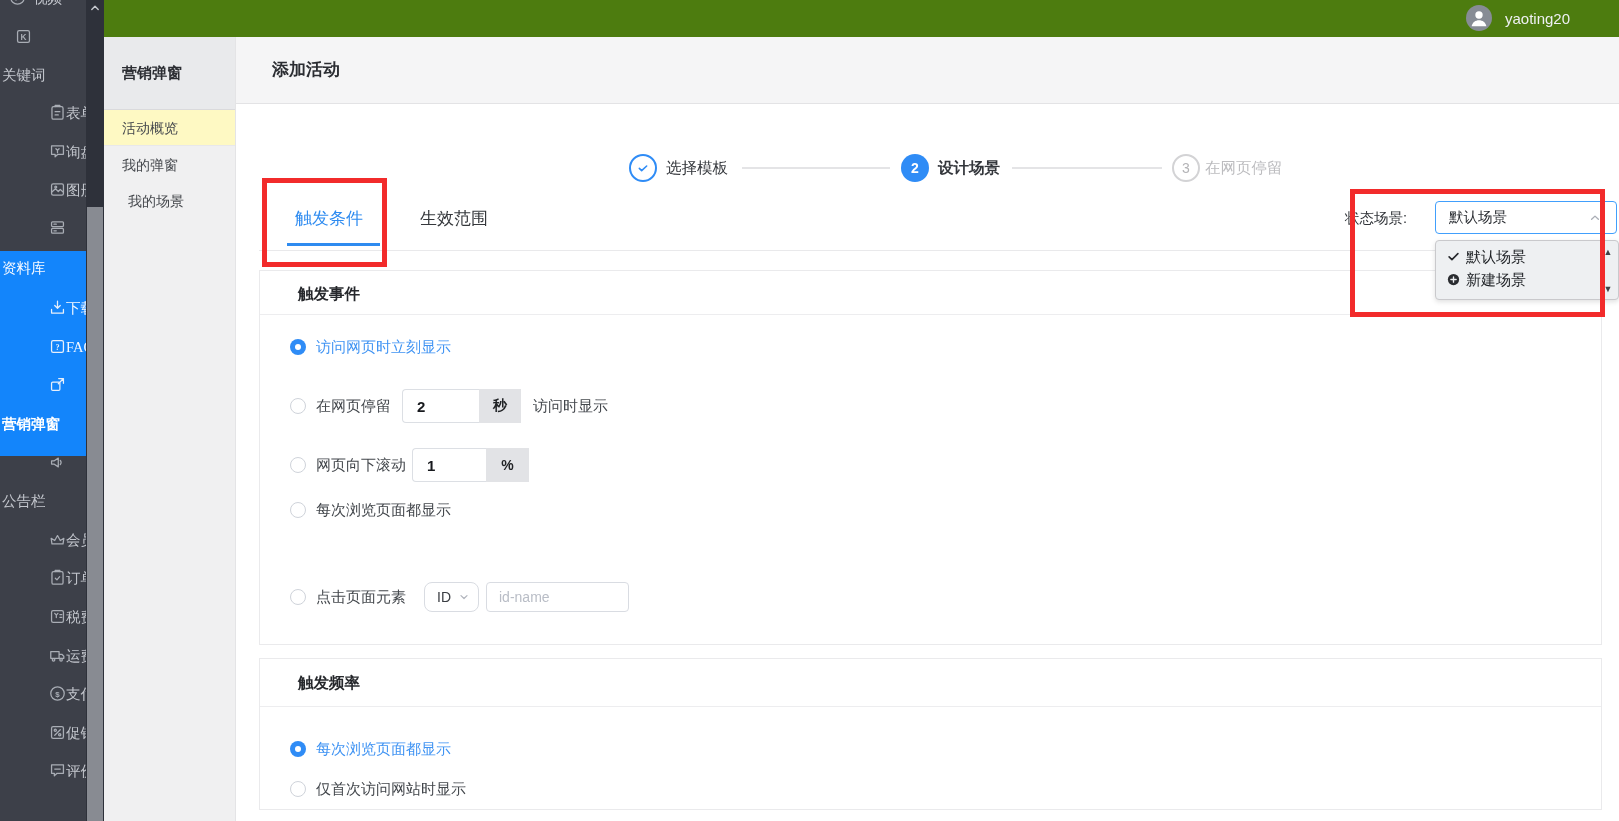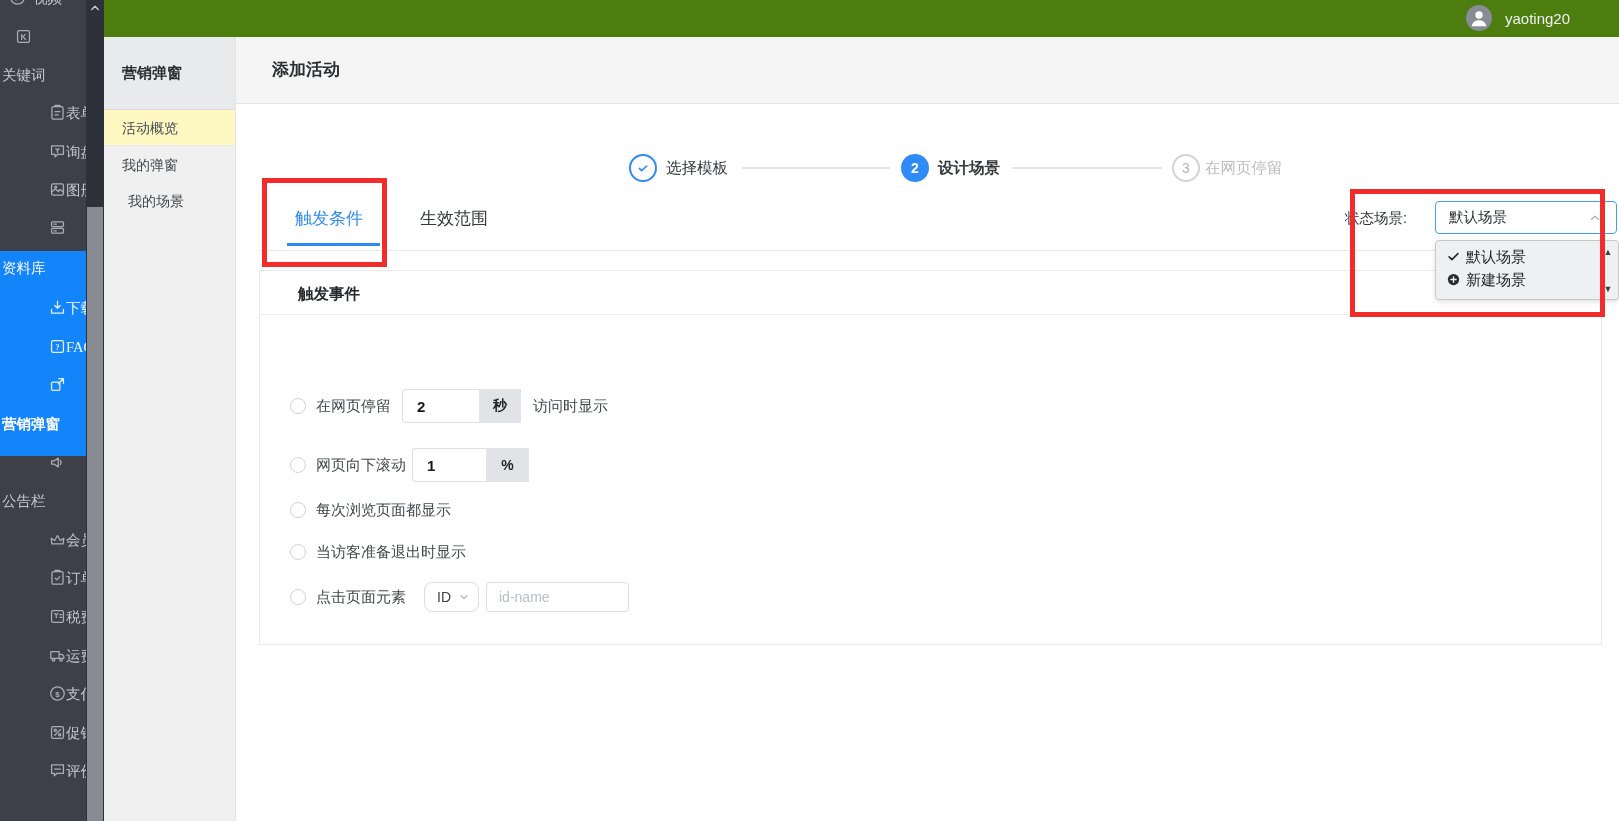--- a/index.html
+++ b/index.html
@@ -167,20 +167,24 @@
       <span class="dd-label">新建场景</span>
     </div>
     <div class="dd-arrow" style="top:5px;">▲</div>
     <div class="dd-arrow" style="top:42px;">▼</div>
   </div>
 
   <div class="panel" style="top:270px;height:375px;">
     <div class="panel-title" style="top:13px;">触发事件</div>
     <div class="panel-divider" style="top:43px;"></div>
 
+    <div class="opt-row" style="top:59px;">
+      <span class="radio on"></span>
+      <span class="opt-label sel">访问网页时立刻显示</span>
+    </div>
 
     <div class="opt-row" style="top:118px;">
       <span class="radio"></span>
       <span class="opt-label">在网页停留</span>
       <input class="num-input" style="left: 142px; width: 77px;" value="2">
       <span class="num-addon" style="left:219px;width:42px;">秒</span>
       <span class="opt-suffix" style="left:273px;">访问时显示</span>
     </div>
 
     <div class="opt-row" style="top:177px;">
@@ -188,40 +192,48 @@
       <span class="opt-label">网页向下滚动</span>
       <input class="num-input" style="left: 152px; width: 74px;" value="1">
       <span class="num-addon" style="left:226px;width:43px;">%</span>
     </div>
 
     <div class="opt-row" style="top:222px;">
       <span class="radio"></span>
       <span class="opt-label">每次浏览页面都显示</span>
     </div>
 
-    <div class="opt-row" style="top:264px;">
-      <span class="radio"></span>
-      <span class="opt-label">当访客准备退出时显示</span>
-    </div>
 
     <div class="opt-row" style="top:309px;">
       <span class="radio"></span>
       <span class="opt-label">点击页面元素</span>
       <div id="id-select">
         <span class="val">ID</span>
         <span class="chev">
           <svg viewBox="0 0 24 24" fill="none" stroke="currentColor" stroke-width="1.8" stroke-linecap="round" stroke-linejoin="round">
               <path d="M7.5 10 12 14.3 16.5 10"></path>
             </svg>
         </span>
       </div>
       <input id="idname-input" placeholder="id-name" style="">
     </div>
   </div>
 
+  <div class="panel" style="top:658px;height:152px;">
+    <div class="panel-title" style="top:14px;">触发频率</div>
+    <div class="panel-divider" style="top:47px;"></div>
+    <div class="opt-row" style="top:73px;">
+      <span class="radio on"></span>
+      <span class="opt-label sel">每次浏览页面都显示</span>
+    </div>
+    <div class="opt-row" style="top:113px;">
+      <span class="radio"></span>
+      <span class="opt-label">仅首次访问网站时显示</span>
+    </div>
+  </div>
 
   <div id="sidebar" class="abs">
     <div id="side-active-bg" class="abs"></div>
     <div id="sidebar-rows">
         <div class="side-row" style="top: -21px;">
           <span class="s-icon" style="left: 8px;">
             <svg viewBox="0 0 24 24" fill="none" stroke="currentColor" stroke-width="1.6" stroke-linecap="round" stroke-linejoin="round">
               <circle cx="12" cy="12" r="8.5"></circle>
               <path d="M10 8.8 15.5 12 10 15.2z"></path>
             </svg>

